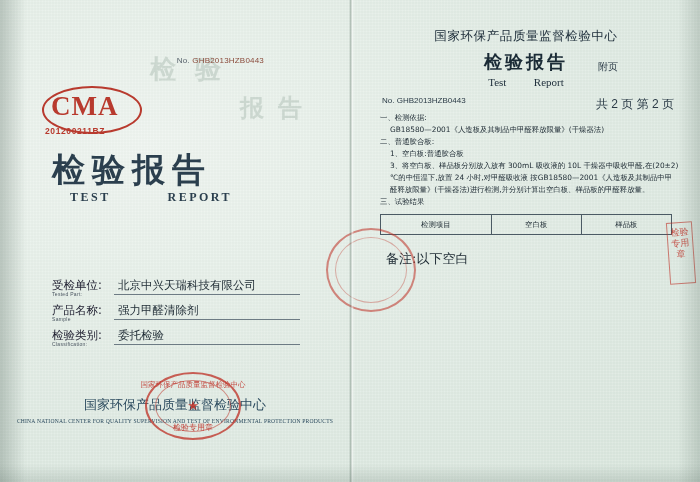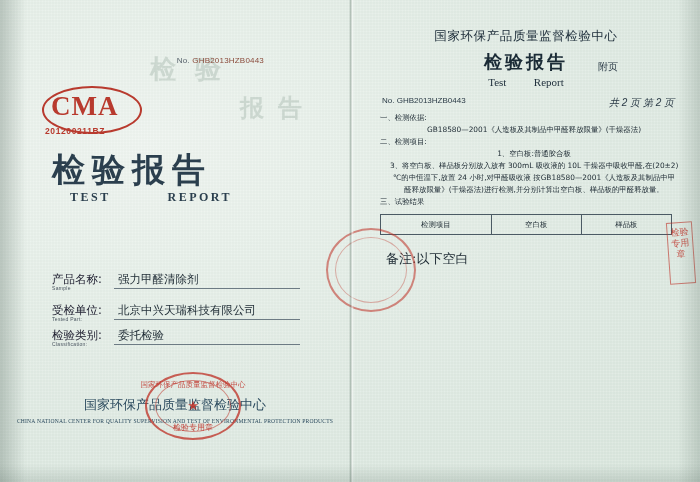--- a/index.html
+++ b/index.html
@@ -187,30 +187,30 @@
     font-family: "Liberation Serif", serif;
   }
   .r-title-en .sp { display:inline-block; width: 22px; }
 
   .r-no {
     position: absolute; left: 30px; top: 96px;
     font-size: 8px; color: #2a3a46;
   }
   .r-pages {
     position: absolute; right: 26px; top: 96px;
-    font-size: 10px; color: #2a3a46; font-style: italic;
+    font-size: 12px; color: #2a3a46;
   }
 
   .r-body { position: absolute; left: 28px; top: 112px; width: 298px; }
   .r-line {
     font-size: 7.4px; color: #1d2a33; line-height: 12px;
     font-family: "DejaVu Sans", sans-serif;
     white-space: nowrap;
   }
-  .r-line.indent { padding-left: 10px; text-align: center; }
+  .r-line.indent { padding-left: 10px; }
 
   .r-table {
     position: absolute; left: 28px; top: 214px; width: 292px;
     border-collapse: collapse;
   }
   .r-table td, .r-table th {
     border: 1px solid #4b5a64;
     font-size: 7.4px; font-weight: normal;
     color: #1d2a33; text-align: center; height: 17px;
     font-family: "DejaVu Sans", sans-serif;
@@ -268,30 +268,30 @@
     </div>
 
     <div class="left-title">检验报告</div>
     <div class="left-title-en">
       <span>TEST</span>
       <span class="sp"></span>
       <span>REPORT</span>
     </div>
 
     <div class="fields">
+      <div class="field-row" style="margin-top:6px;">
+        <span class="field-label-cn">受检单位:</span>
+        <span class="field-label-en">Tested  Part:</span>
+        <span class="field-value">北京中兴天瑞科技有限公司</span>
+        <span class="field-line"></span>
+      </div>
       <div class="field-row">
         <span class="field-label-cn">产品名称:</span>
         <span class="field-label-en">Sample</span>
         <span class="field-value">强力甲醛清除剂</span>
-        <span class="field-line"></span>
-      </div>
-      <div class="field-row" style="margin-top:6px;">
-        <span class="field-label-cn">受检单位:</span>
-        <span class="field-label-en">Tested  Part:</span>
-        <span class="field-value">北京中兴天瑞科技有限公司</span>
         <span class="field-line"></span>
       </div>
       <div class="field-row" style="">
         <span class="field-label-cn">检验类别:</span>
         <span class="field-label-en">Classification:</span>
         <span class="field-value">委托检验</span>
         <span class="field-line"></span>
       </div>
     </div>
 
@@ -320,21 +320,21 @@
     <div class="r-no">No. GHB2013HZB0443</div>
     <div class="r-pages">共 2 页  第 2 页</div>
 
     <div class="r-body">
       <div class="r-line">
         <span>一、</span><span>检测依据:</span>
       </div>
       <div class="r-line indent">GB18580—2001《人造板及其制品中甲醛释放限量》(干燥器法)</div>
 
       <div class="r-line">
-        <span>二、</span><span>检测项目:</span>
+        <span>二、</span><span>普通胶合板:</span>
       </div>
       <div class="r-line indent">1、空白板:普通胶合板</div>
       <div class="r-line indent">3、将空白板、样品板分别放入放有 300mL 吸收液的 10L 干燥器中吸收甲醛,在(20±2)</div>
       <div class="r-line indent">℃的中恒温下,放置 24 小时,对甲醛吸收液 按GB18580—2001《人造板及其制品中甲</div>
       <div class="r-line indent">醛释放限量》(干燥器法)进行检测,并分别计算出空白板、样品板的甲醛释放量。</div>
 
       <div class="r-line">
         <span>三、</span><span>试验结果</span>
       </div>
     </div>

